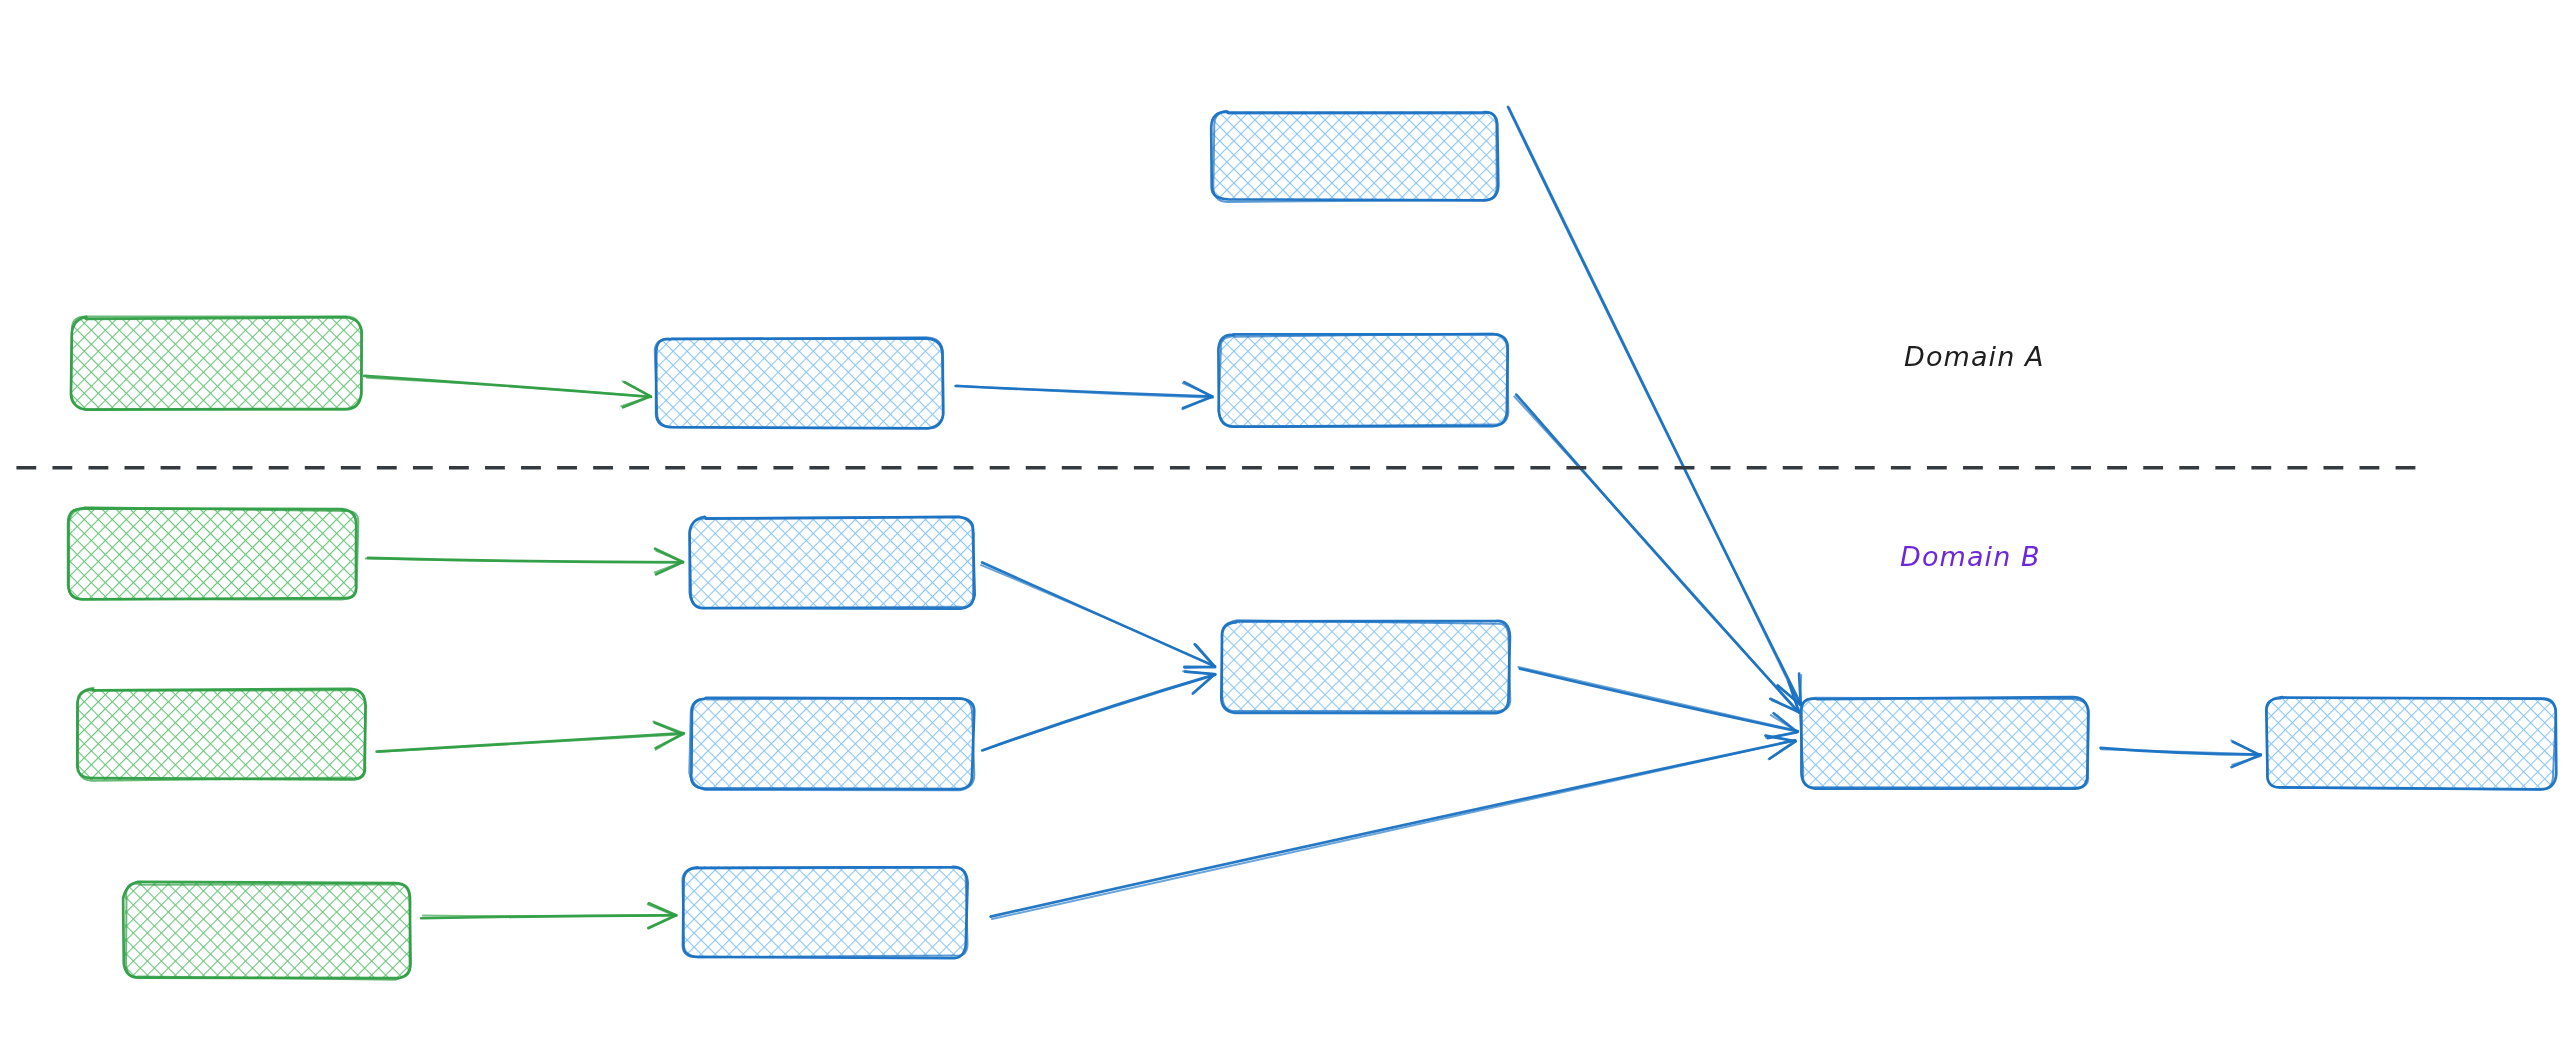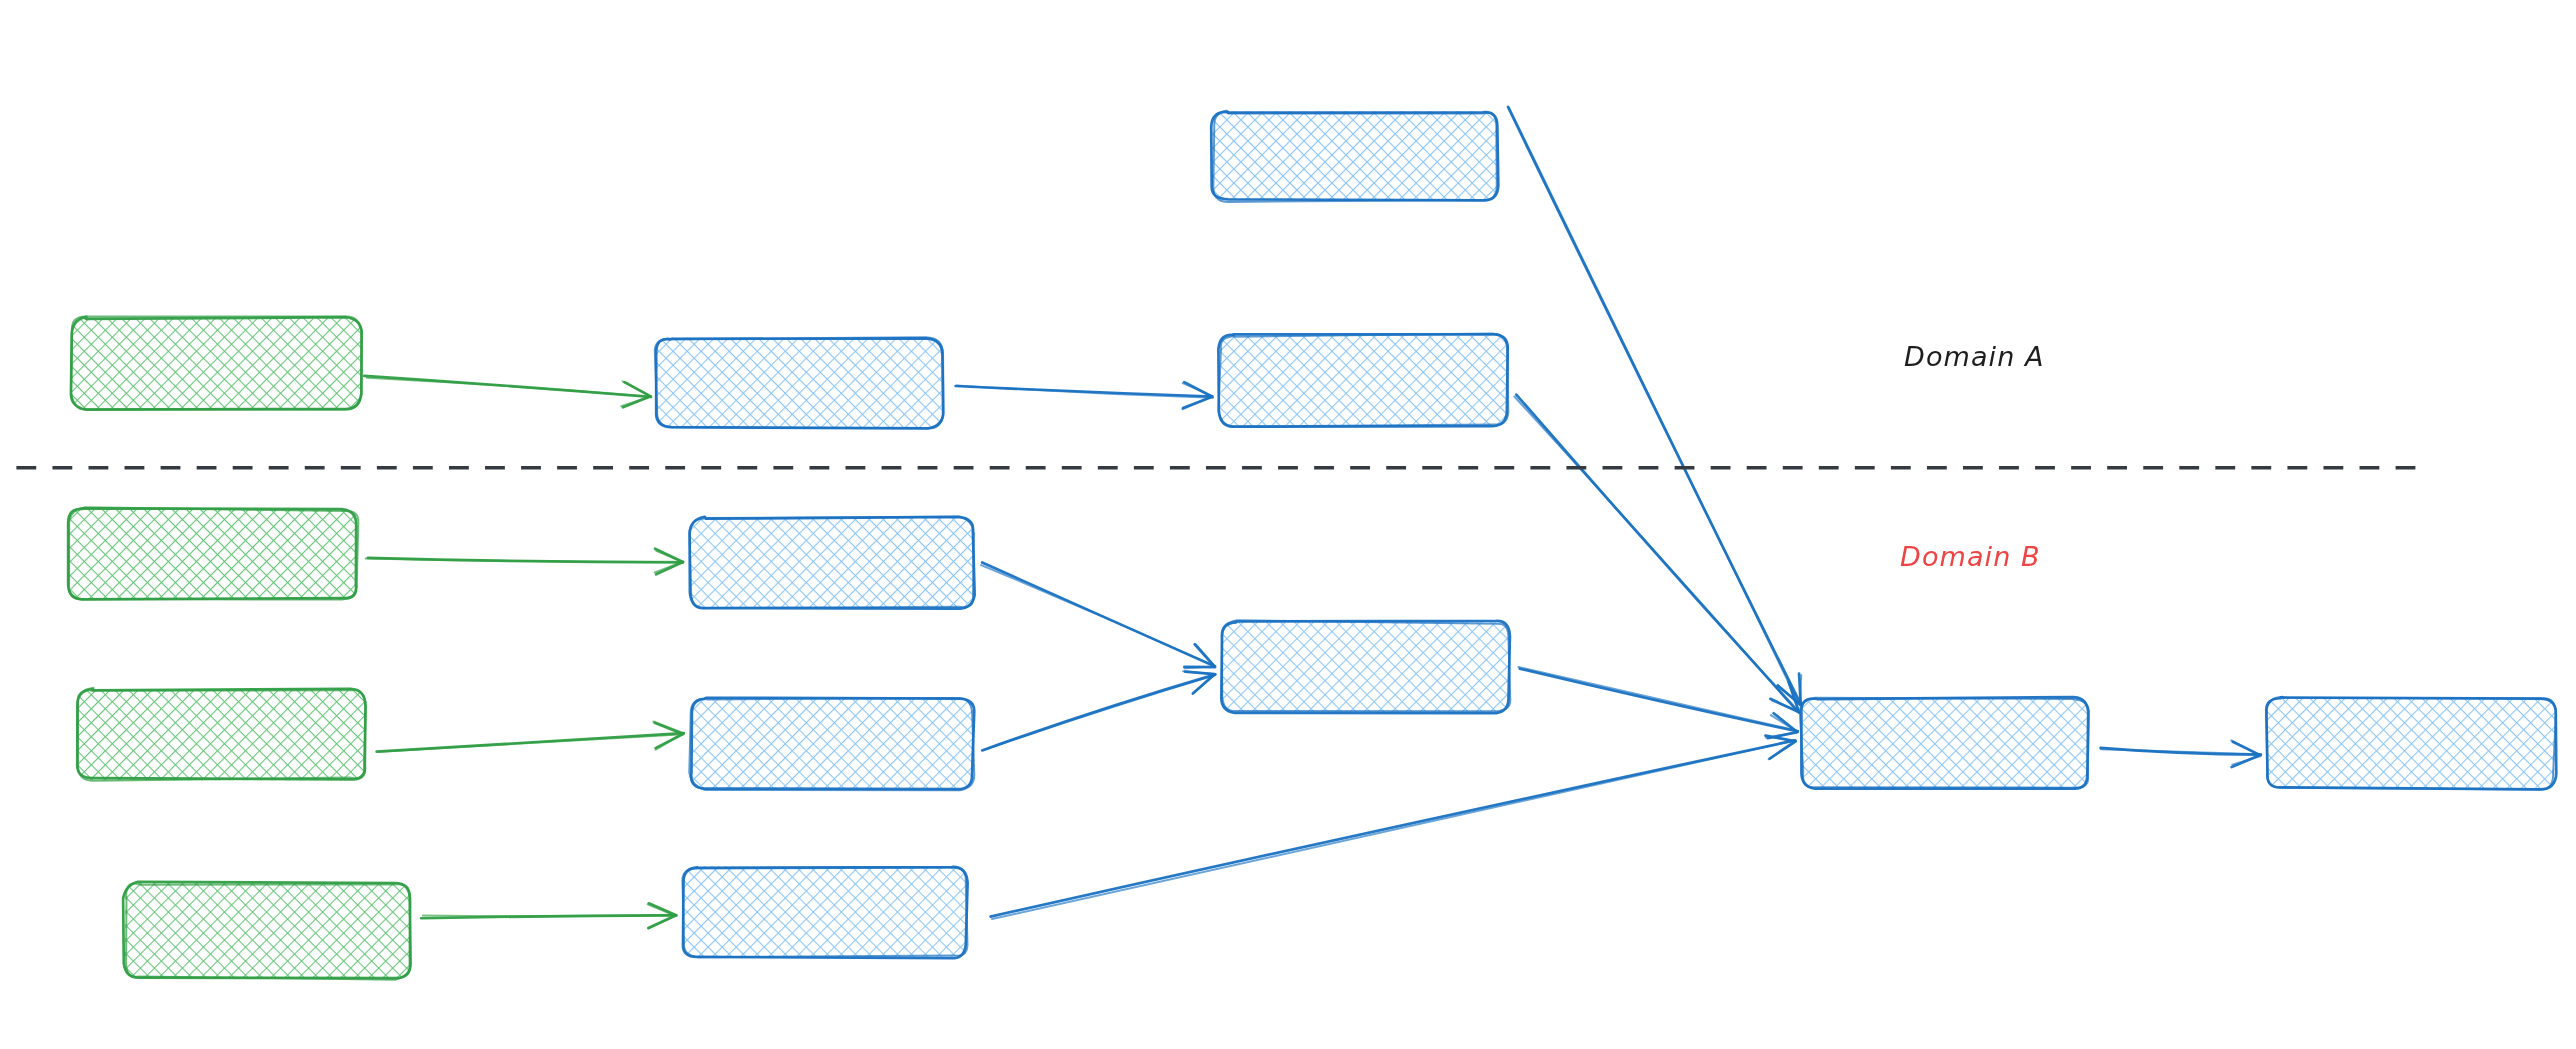--- a/index.html
+++ b/index.html
@@ -201,16 +201,16 @@
           <path d="M2530.4575758114456,773.9329641886055 L2817.571456161141,775.2220413945615 Q2835.6077000424266,774.8685376264154 2835.7480267584324,790.5954971842468 L2836.306025882065,858.8867622502148 Q2835.089956328273,875.9127358280123 2817.759539566934,875.953068510443 L2531.7177626013754,873.5494722001255 Q2514.3693313375115,875.1999889083206 2515.8930399686096,857.5091677568853 L2514.6159470006824,789.9367283083499 Q2513.442873543501,775.0404133491218 2530.3853644922374,774.7868592508137 Z" fill="none" stroke="#1971c2" stroke-width="3" stroke-linecap="round" stroke-linejoin="round" opacity="0.95"></path>
           <path d="M2531.3435825590045,774.5977259227075 L2821.18019372914,775.0056956133806 Q2834.529561293125,773.850138225127 2835.9678786193954,790.1976478698664 L2832.859288352355,857.1834033877589 Q2833.5627084316684,875.8909222229383 2819.551835601777,876.1937466722914 L2530.818394771032,873.994951179158 Q2515.550186954811,873.1796562188305 2515.5063479119913,859.996906197723 L2514.9274639591576,789.9853156630882 Q2514.9928008219226,774.0268099951558 2532.5458857577296,773.1295836285688 Z" fill="none" stroke="#1971c2" stroke-width="2.2" stroke-linecap="round" stroke-linejoin="round" opacity="0.7"></path>
         </g>
       </g>
     <g id="divider-layer">
         <line x1="18" y1="519" x2="2680" y2="519" stroke="#343a40" stroke-width="4" stroke-dasharray="22 18" stroke-linecap="butt"></line>
       </g>
   </svg>
 
   <div class="domain-label" id="lbl-domain-a" style="left: 1904px; top: 341px; color: rgb(30, 30, 30);">Domain A</div>
-  <div class="domain-label" id="lbl-domain-b" style="left: 1900px; top: 541px; color: #ef4444;">Domain B</div>
+  <div class="domain-label" id="lbl-domain-b" style="left: 1900px; top: 541px; color: #6d28d9;">Domain B</div>
 
 </div>
 
 
 </body></html>

